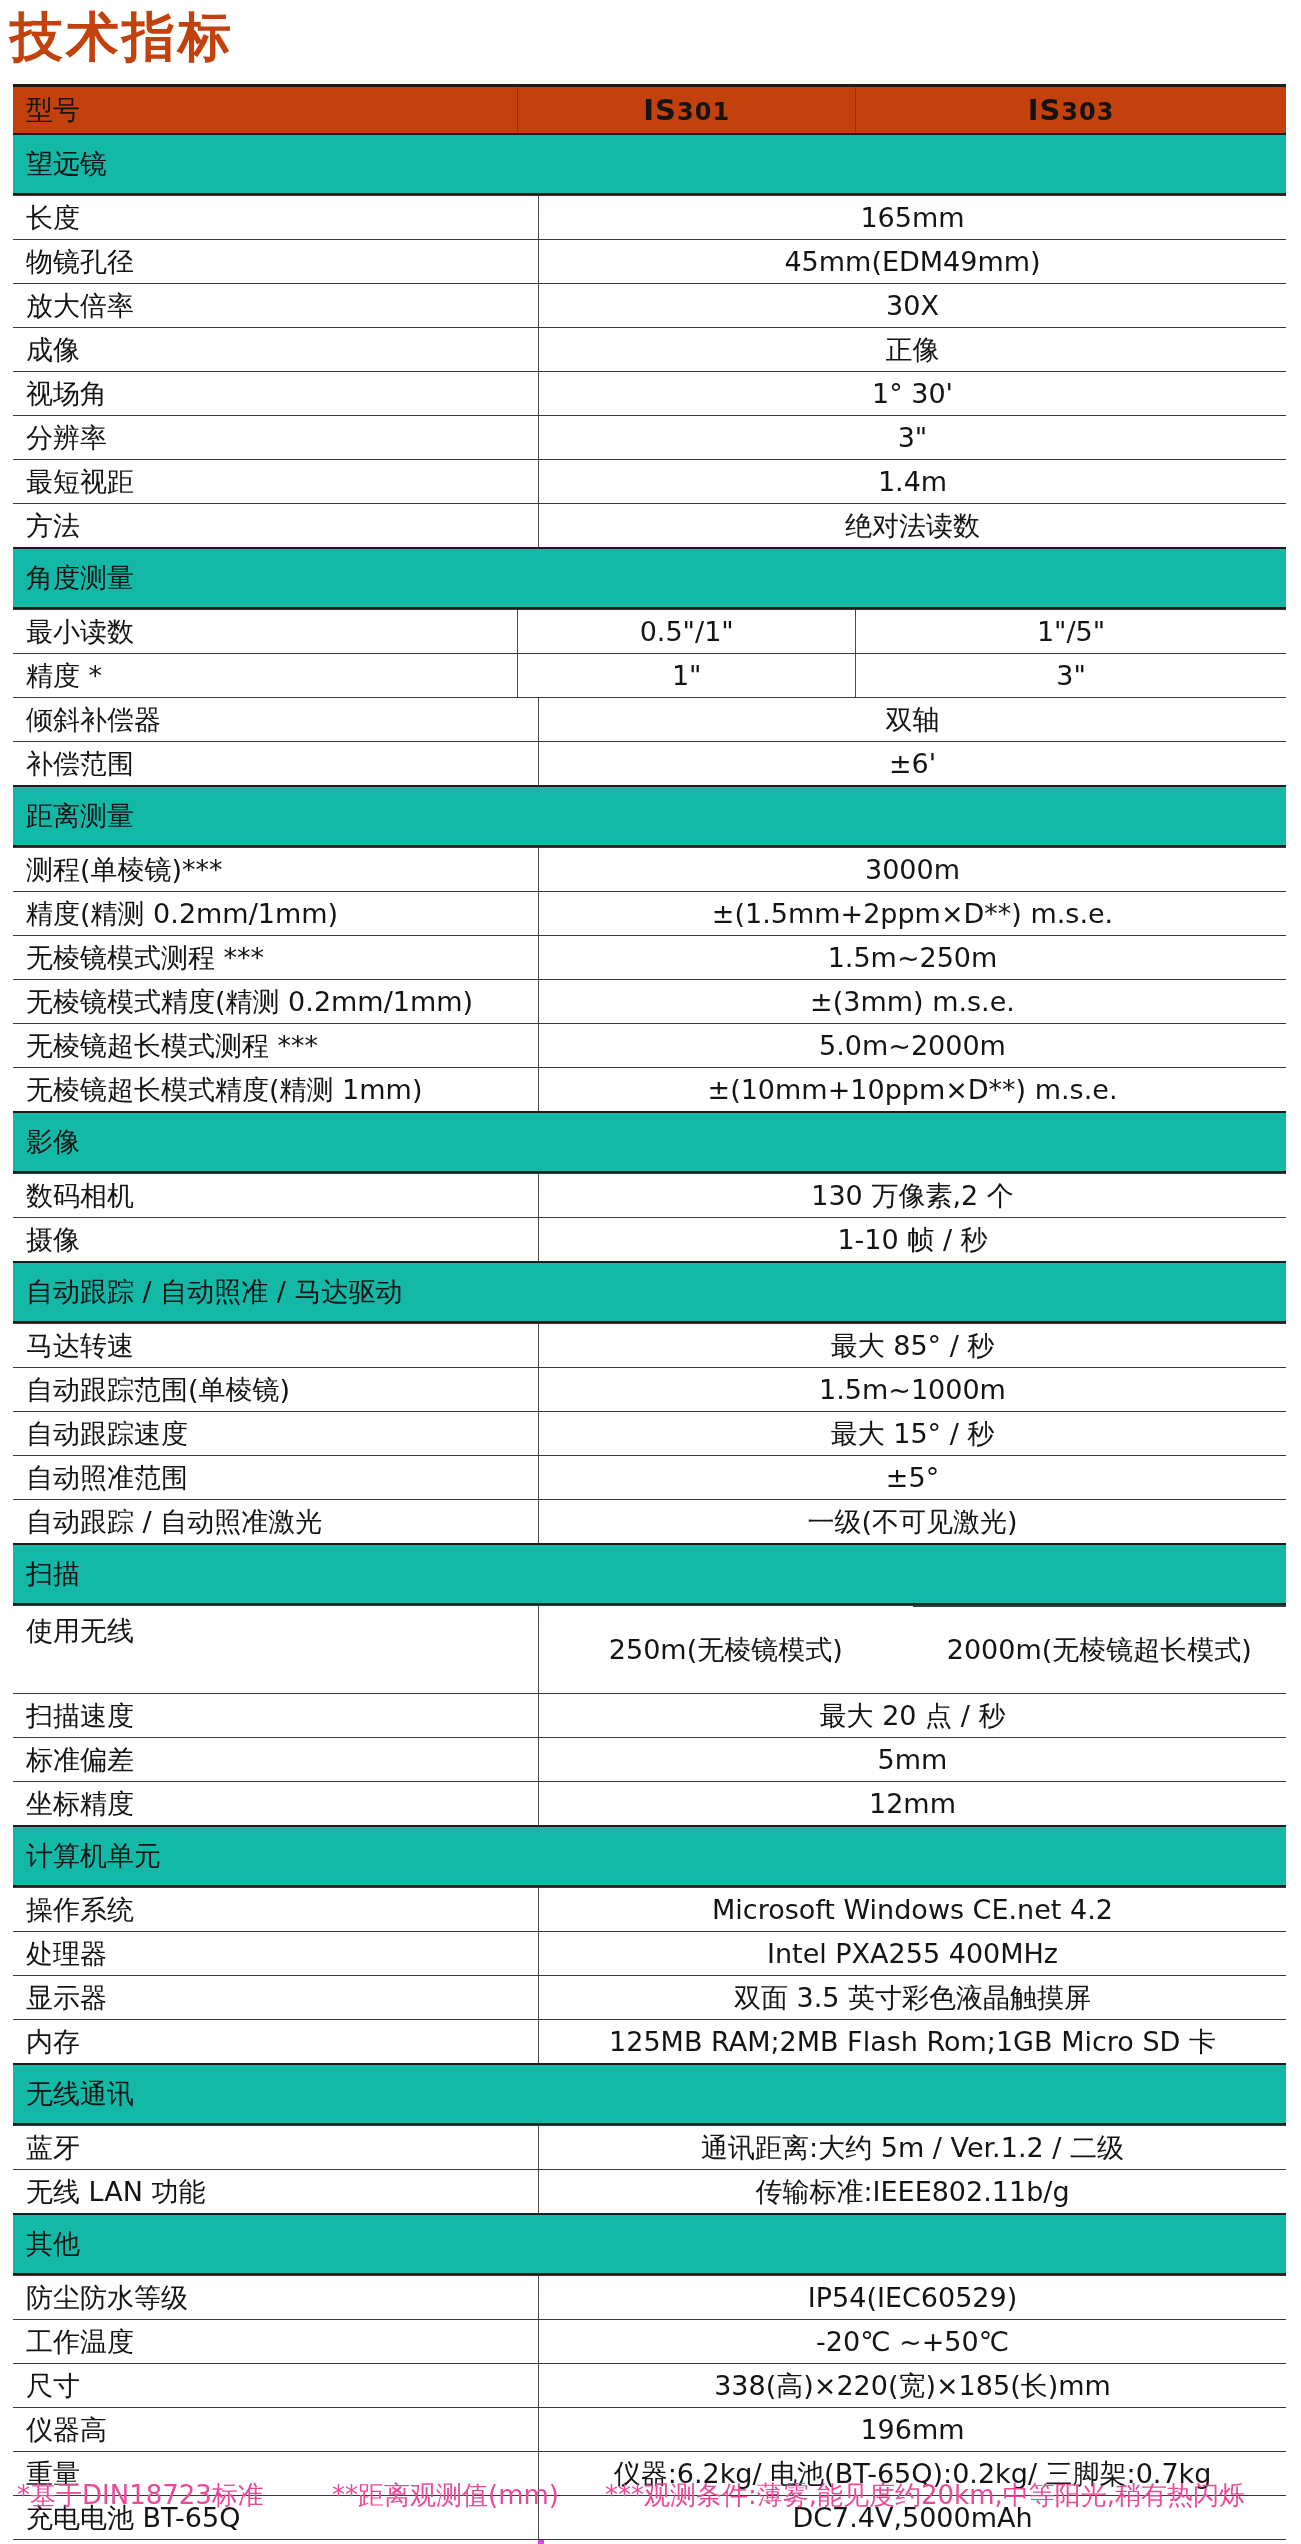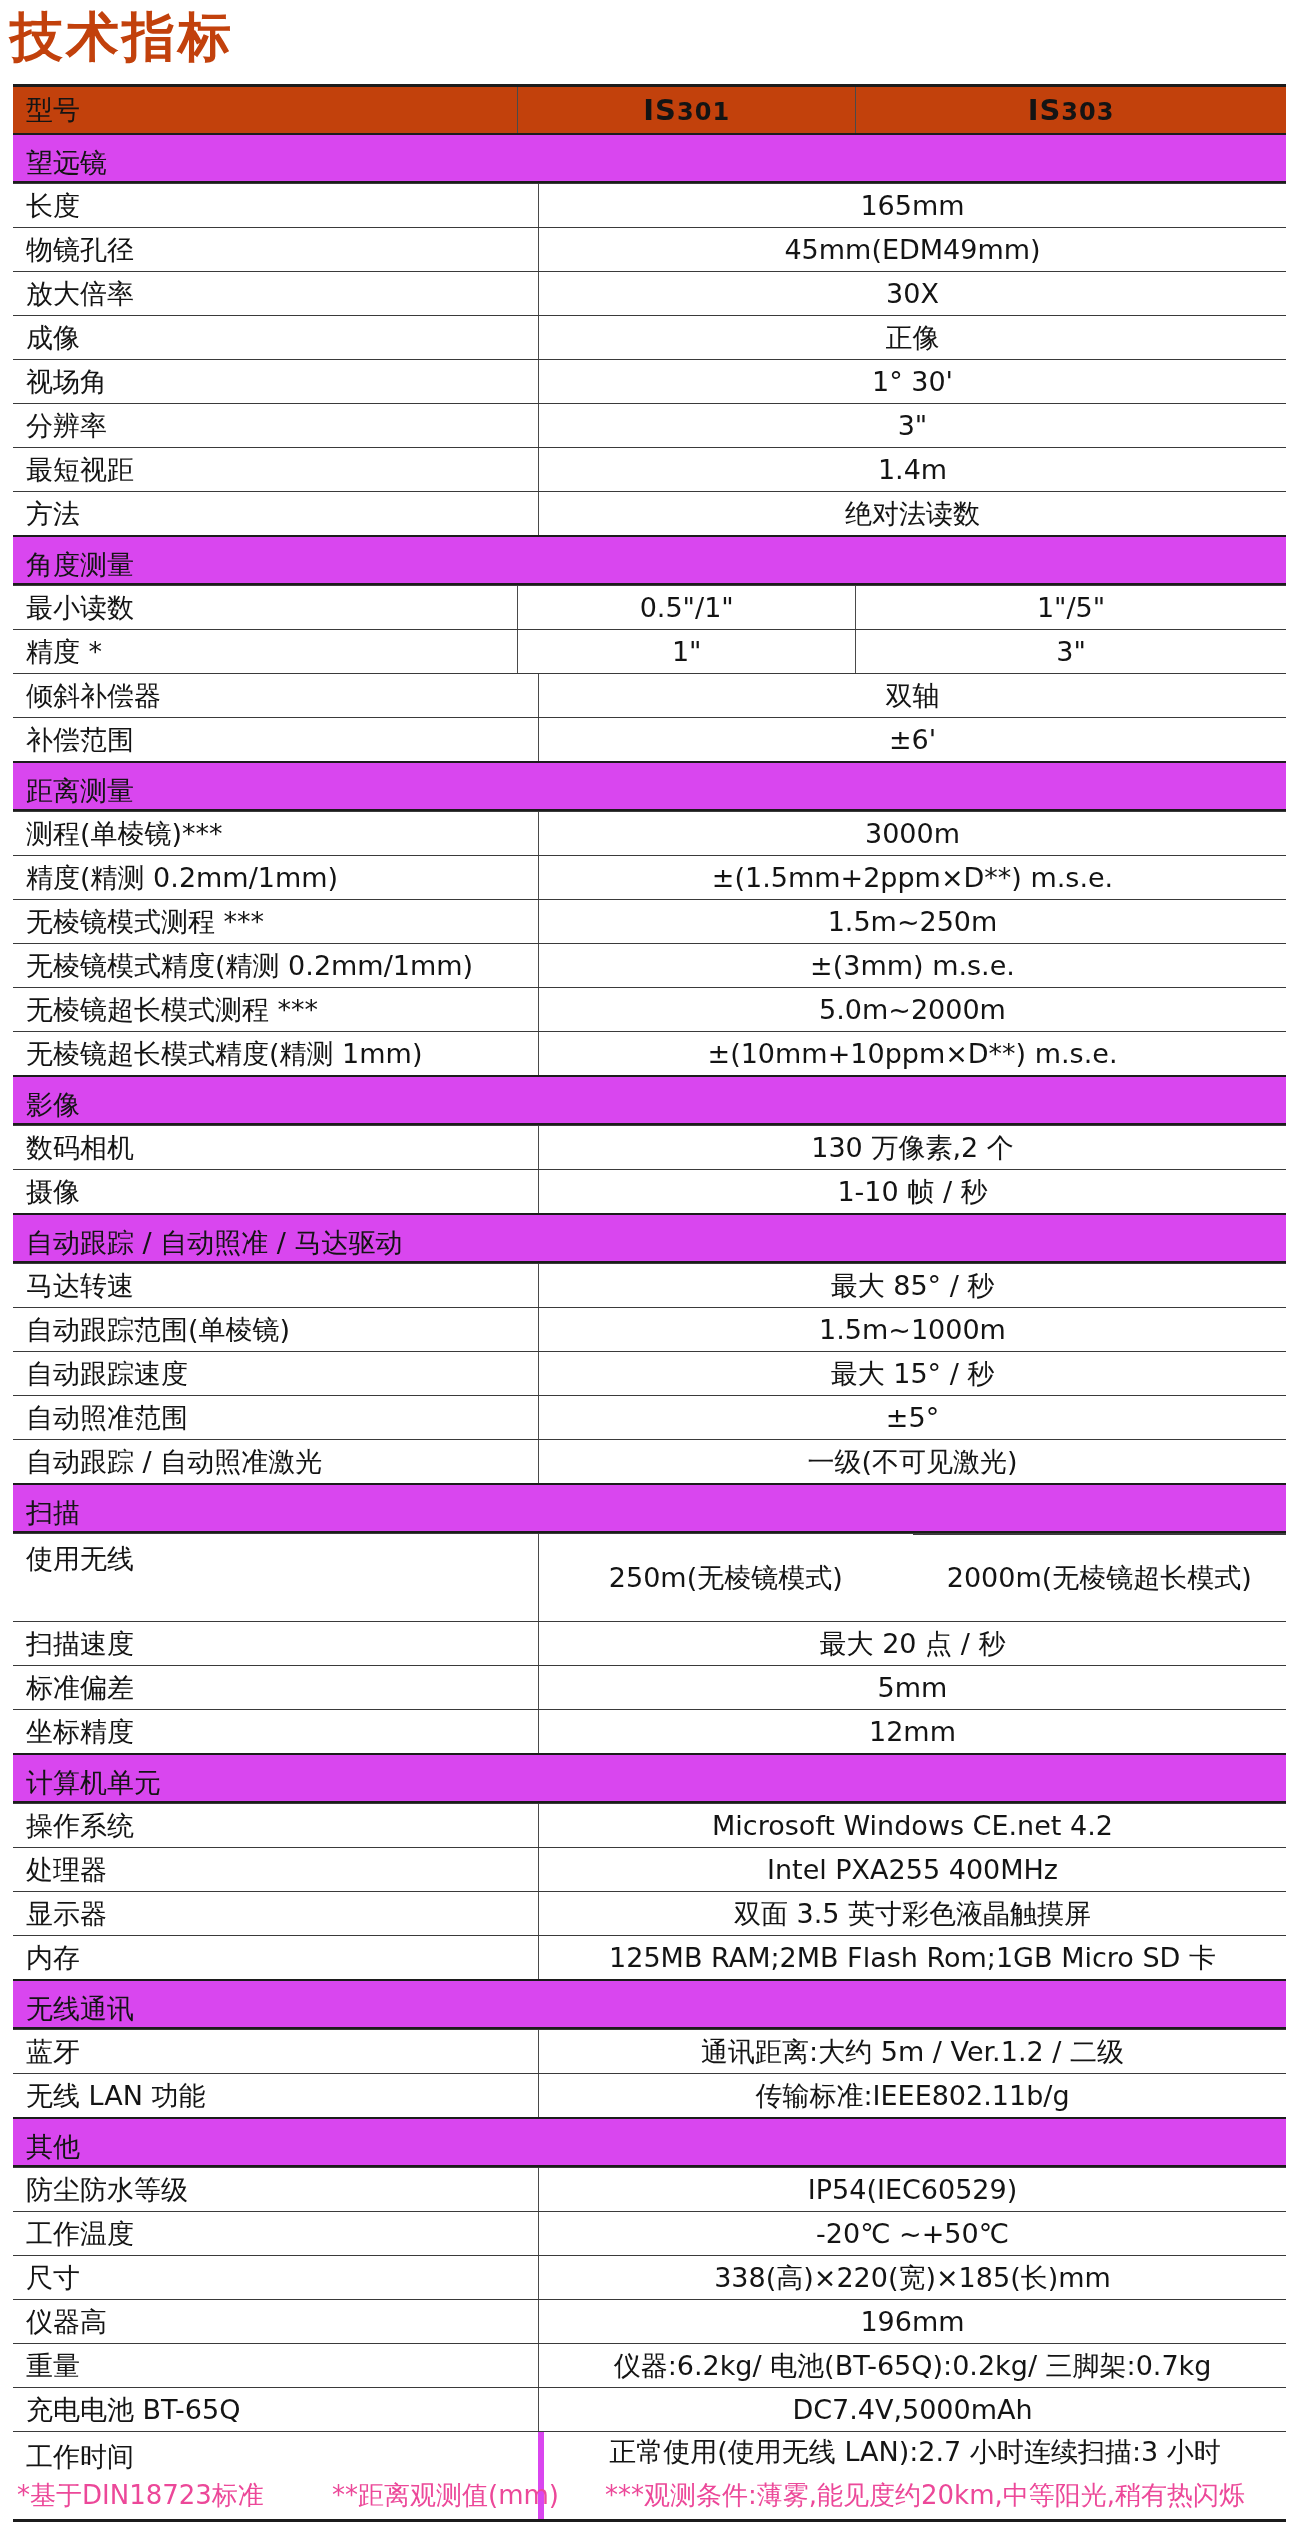--- a/index.html
+++ b/index.html
@@ -23,24 +23,23 @@
     border-top: 3px solid #1c1c1c;
     border-bottom: 3px solid #1c1c1c;
     font-size: 27px;
   }
 
   .t-row { display: flex; align-items: stretch; box-sizing: border-box; }
   .t-row + .t-row { border-top: 1px solid #3a3a3a; }
 
   .row-header { height: 46px; background: #c2410c; }
   .row-section {
-    height: 50px; background: #d946ef;
+    height: 62px; background: #14b8a6;
     border-top: 2px solid #1c1c1c !important;
     border-bottom: 2px solid #1c1c1c;
-    align-items: flex-end;
   }
   .row-data { height: 44px; }
   .row-tall { height: 88px; }
 
   .c-label {
     width: 525px; box-sizing: border-box;
     display: flex; align-items: center;
     padding-left: 13px; white-space: nowrap; overflow: visible;
   }
   .c-label-top { align-items: flex-start; padding-top: 7px; }

